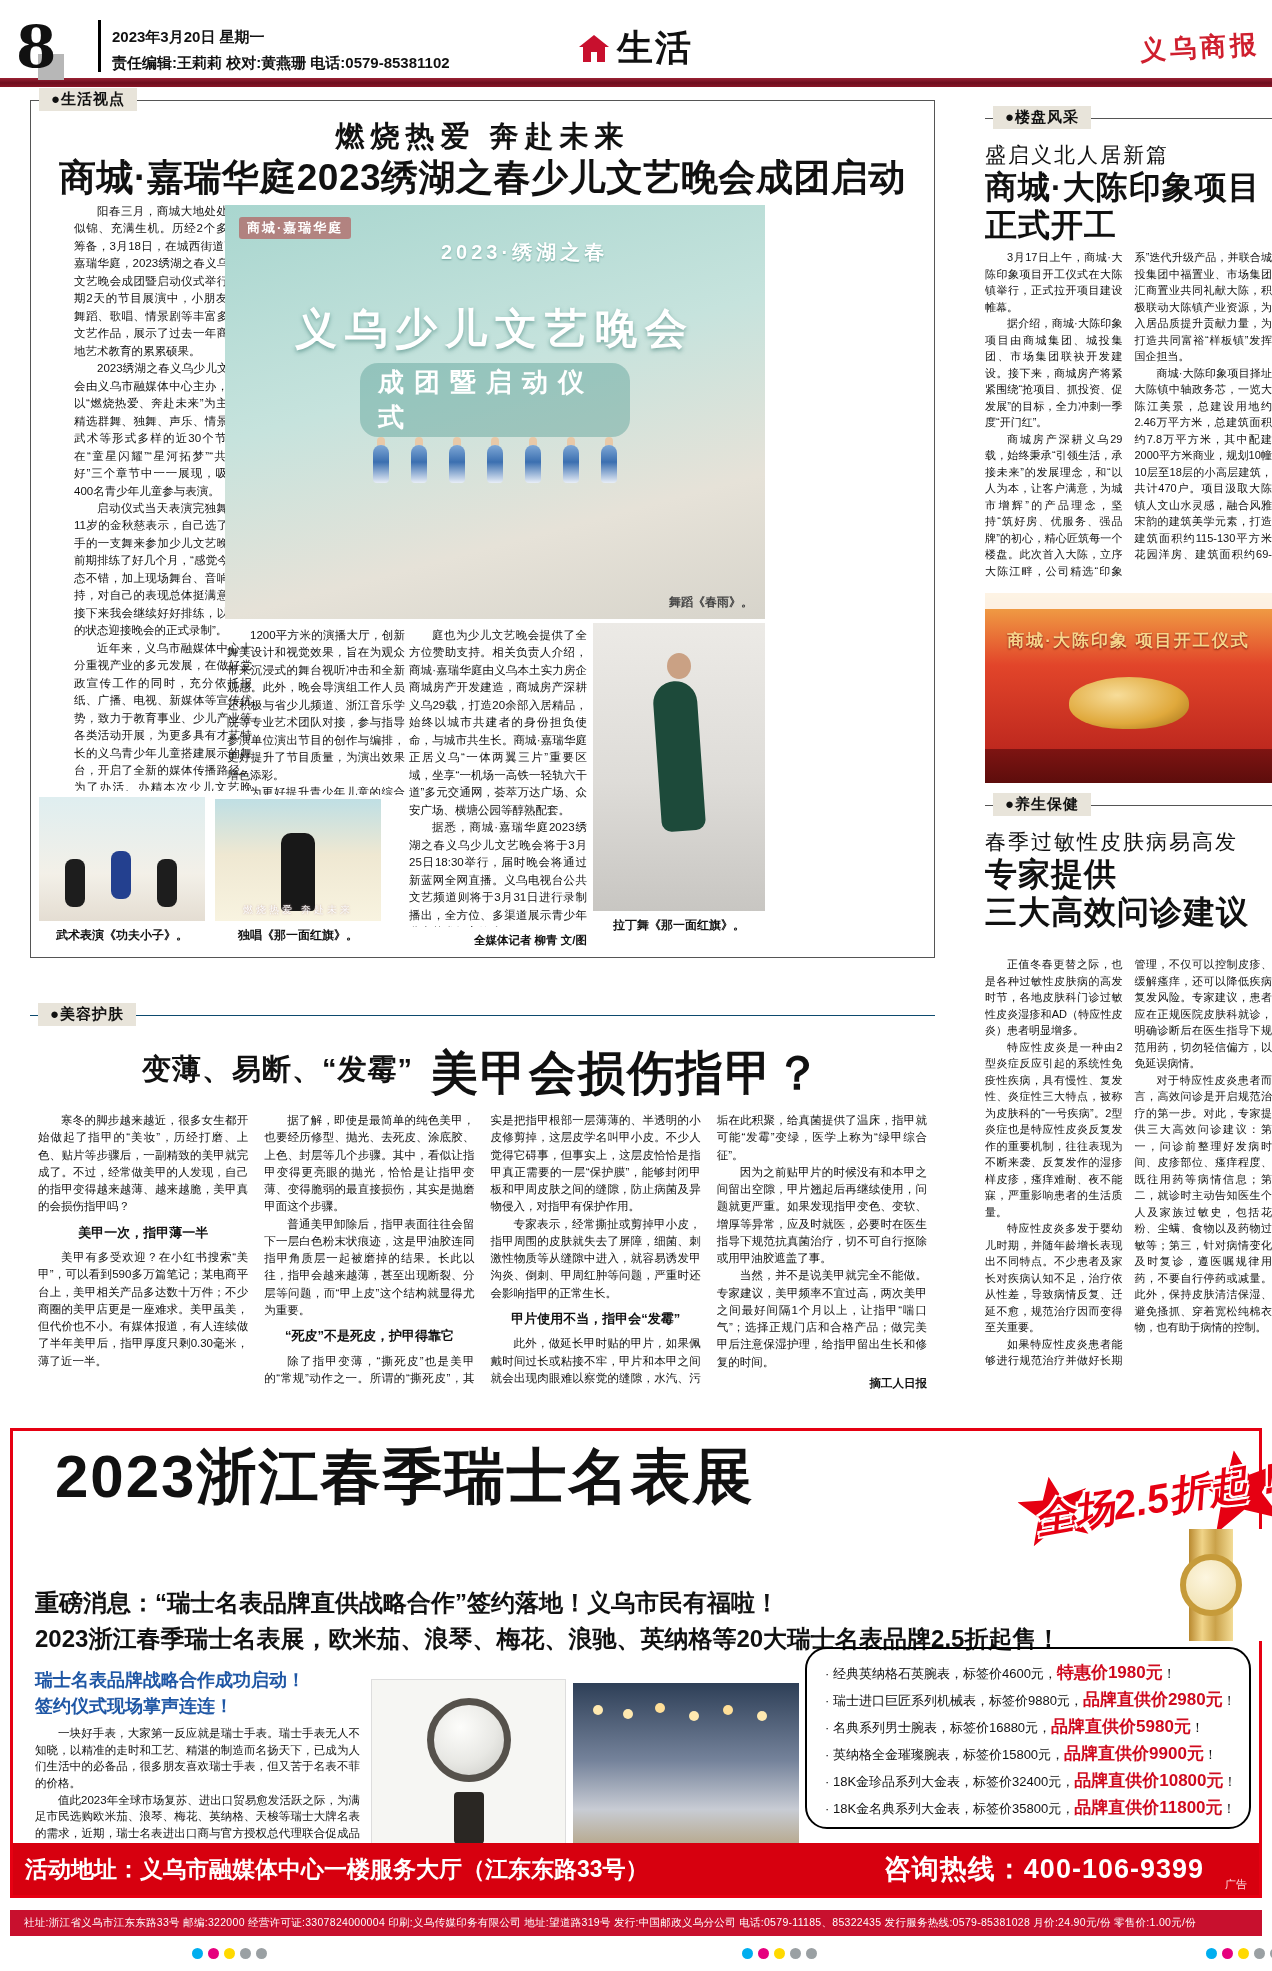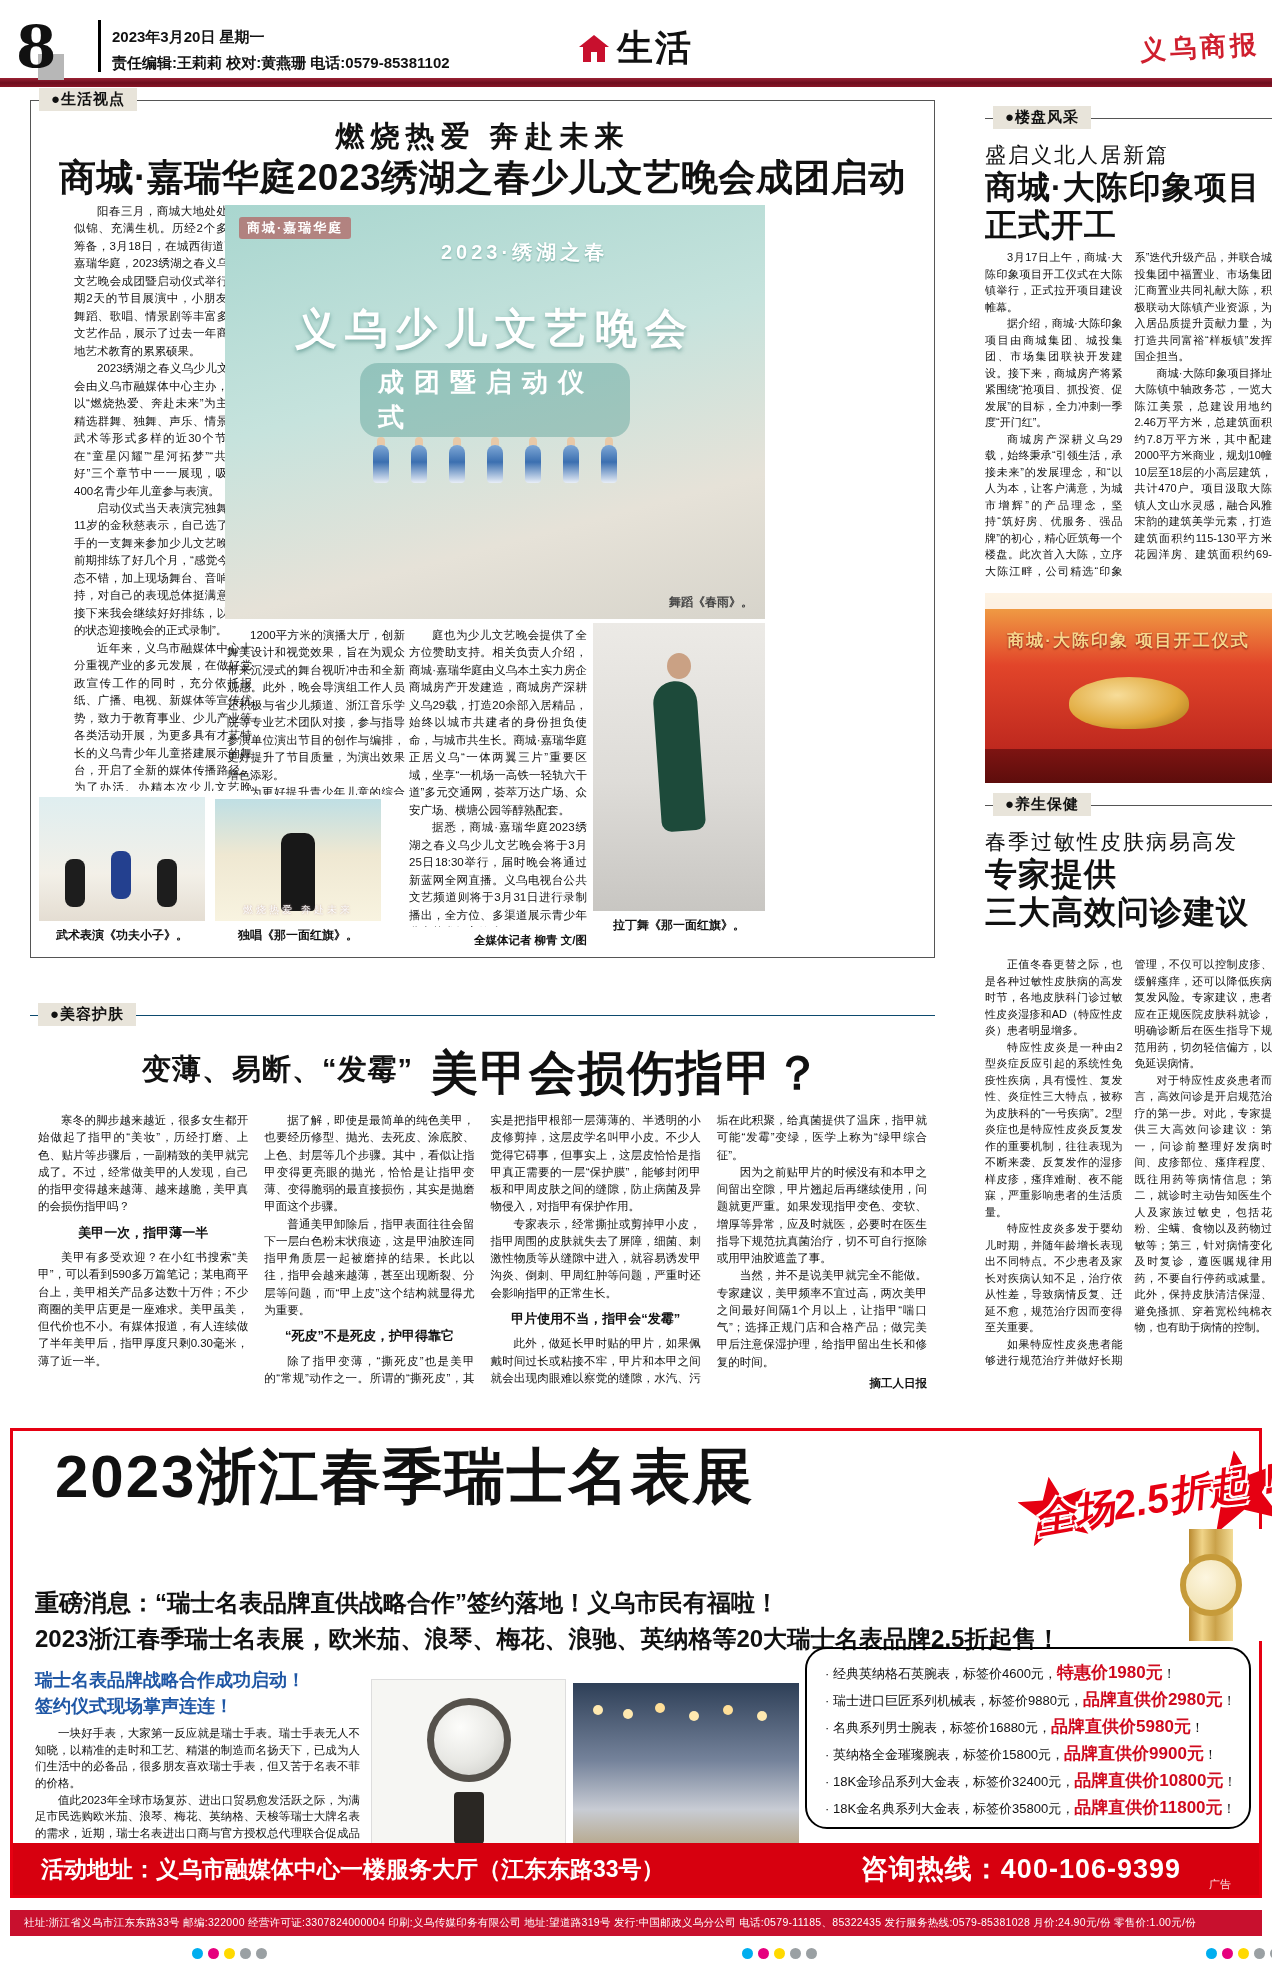--- a/index.html
+++ b/index.html
@@ -100,21 +100,21 @@
   .pw-face { position:absolute; left:50%; top:18px; transform:translateX(-50%); width:84px; height:84px; border-radius:50%; background:radial-gradient(circle at 38% 32%,#fdfdfb 0%,#e8e8e4 55%,#c9c9c4 100%); border:7px solid #55514b; }
   .pw-strap { position:absolute; left:50%; transform:translateX(-50%); bottom:0; width:30px; height:52px; background:#2a2723; border-radius:4px; }
   .photo-hall { position:absolute; left:560px; top:252px; width:226px; height:162px; background:linear-gradient(180deg,#2e3f57 0%,#75839b 48%,#c8ccd4 78%,#b7a98e 100%); }
   .photo-hall i { position:absolute; border-radius:50%; background:#ffe9b0; width:10px; height:10px; box-shadow:30px 4px 0 #ffe9b0, 62px -2px 0 #ffdf98, 96px 6px 0 #ffe9b0, 130px 0 0 #ffdf98, 164px 6px 0 #ffe9b0; left:20px; top:22px; }
   .ad-pricebox { position:absolute; left:792px; top:216px; width:446px; height:182px; border:2px solid #000; border-radius:22px; padding:12px 18px 8px; display:flex; flex-direction:column; justify-content:space-between; }
   .price-row { font-size:13px; white-space:nowrap; }
   .price-row .hot { color:#cf0a1e; font-weight:900; font-size:17px; }
   .photo-gold { position:absolute; left:1142px; top:98px; width:112px; height:112px; background:#fff; }
   .pg-strap { position:absolute; left:50%; transform:translateX(-50%); top:0; width:44px; height:112px; background:linear-gradient(90deg,#b9892f 0%,#f0d488 30%,#caa24a 60%,#f3dc96 100%); }
   .pg-face { position:absolute; left:50%; top:50%; transform:translate(-50%,-50%); width:62px; height:62px; border-radius:50%; background:radial-gradient(circle at 40% 35%,#fdf6e0 0%,#f2e3b5 70%); border:6px solid #c69b3a; }
-  .ad-bar { position:absolute; left:0; right:0; bottom:0; height:52px; background:#d7000f; color:#fff; display:flex; align-items:center; padding:0 28px; gap:28px; }
+  .ad-bar { position:absolute; left:0; right:0; bottom:0; height:52px; background:#d7000f; color:#fff; display:flex; align-items:center; padding:0 12px; gap:21px; }
   .ad-bar .addr { font-size:23px; font-weight:800; flex:1; }
   .ad-bar .hotline { font-size:27px; font-weight:900; letter-spacing:1px; }
   .ad-bar .adtag { font-size:11px; align-self:flex-end; margin-bottom:3px; opacity:.85; }
 
   
   .colophon { position:absolute; left:10px; top:1910px; width:1252px; height:26px; background:#c8102e; color:#fff; font-size:10.5px; display:flex; align-items:center; padding-left:14px; letter-spacing:.3px; }
   .regmarks { position:absolute; top:1948px; left:0; right:0; height:14px; }
   .dots { position:absolute; display:flex; gap:5px; }
   .dots span { width:11px; height:11px; border-radius:50%; }
   .d-c { background:#00aeef; } .d-m { background:#e6007e; } .d-y { background:#ffd900; } .d-g { background:#9aa0a3; }

